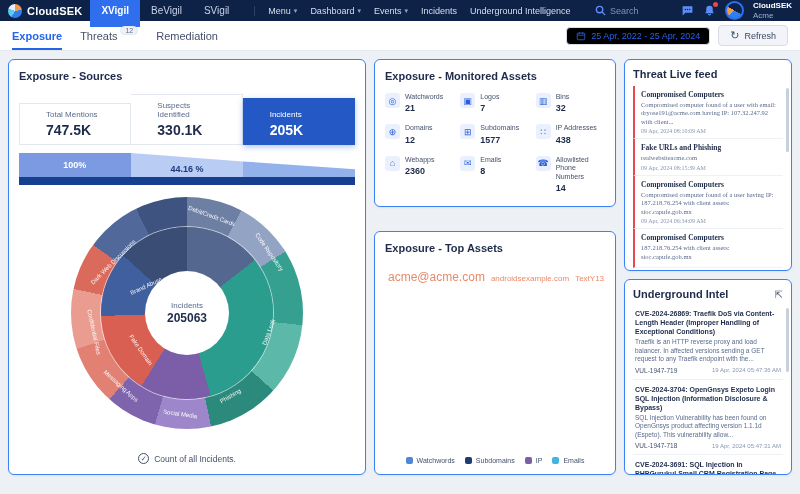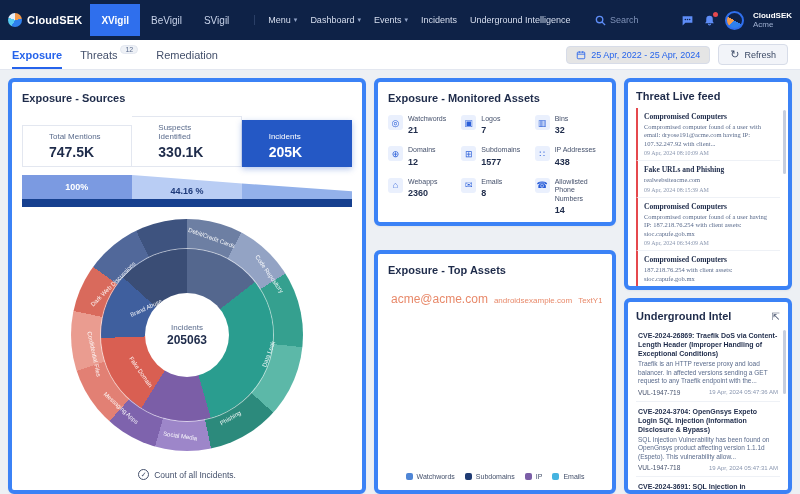--- a/index.html
+++ b/index.html
@@ -1,20 +1,20 @@
 <!DOCTYPE html>
 <html><head>
 <meta charset="utf-8">
 <style>
   * { box-sizing:border-box; margin:0; padding:0; }
   html,body { width:800px; height:494px; overflow:hidden; }
   body { font-family:"Liberation Sans",sans-serif; background:#edf0f4; color:#1e2b4a; }
 
   
-  .navbar { height:40px; background:#0e2247; display:flex; align-items:center; padding:0 8px; gap:8px; color:#fff; }
+  .navbar { height:21px; background:#0e2247; display:flex; align-items:center; padding:0 8px; gap:8px; color:#fff; }
   .brand { display:flex; align-items:center; gap:5px; flex:none; }
   .brand-logo { width:14px; height:14px; border-radius:50%;
     background:conic-gradient(#f2994a 0 80deg,#2f80ed 80deg 210deg,#56ccf2 210deg 290deg,#e8eef9 290deg 360deg); }
   .brand-name { font-size:11px; font-weight:bold; letter-spacing:.2px; }
   .products { display:flex; align-items:stretch; height:32px; flex:none; }
   .prod { font-size:10px; color:#c8d3ea; padding:0 11px; display:flex; align-items:center; cursor:pointer; }
   .prod.active { background:#2f6fed; color:#fff; font-weight:bold; }
   .menu { display:flex; gap:13px; margin-left:6px; border-left:1px solid #2a3f66; padding-left:13px; flex:none; }
   .menu-item { font-size:9px; color:#d6deef; display:flex; align-items:center; gap:3px; cursor:pointer; white-space:nowrap; }
   .caret { font-size:7px; color:#8fa2c6; }
@@ -29,27 +29,27 @@
   .user-text { line-height:1.15; }
   .user-org { font-size:8px; font-weight:bold; color:#fff; }
   .user-name { font-size:8px; color:#9fb0d0; }
 
   
   .subheader { height:30px; background:#fff; border-bottom:1px solid #e3e7f0; display:flex; align-items:stretch; padding:0 12px; gap:18px; }
   .tab { font-size:11px; color:#44506b; display:flex; align-items:center; gap:3px; cursor:pointer; }
   .tab.active { color:#2563eb; font-weight:bold; box-shadow:inset 0 -2px 0 #2563eb; }
   .badge { font-size:7px; background:#eef1f6; color:#5a6b8c; border:1px solid #e3e7f0; border-radius:6px; padding:0 4px; transform:translateY(-5px); }
   .sub-right { margin-left:auto; display:flex; align-items:center; gap:8px; }
-  .date-btn { display:flex; align-items:center; gap:5px; border:1px solid #d7dce8; border-radius:4px; padding:3px 9px; font-size:9px; color:#2563eb; background:#e5e5e5; cursor:pointer; white-space:nowrap; }
+  .date-btn { display:flex; align-items:center; gap:5px; border:1px solid #d7dce8; border-radius:4px; padding:3px 9px; font-size:9px; color:#2563eb; background:#000000; cursor:pointer; white-space:nowrap; }
   .refresh-btn { display:flex; align-items:center; gap:5px; border:1px solid #d7dce8; border-radius:4px; padding:3px 11px; font-size:9px; color:#3c4a66; background:#f2f4f9; cursor:pointer; }
   .refresh-glyph { font-size:11px; color:#3c4a66; }
 
   
   .content { display:flex; gap:8px; padding:8px; height:432px; }
-  .card { background:#fff; border:4px solid #3b82f6; border-radius:6px; box-shadow:0 1px 2px rgba(20,40,80,.05); padding:10px; overflow:hidden; position:relative; }
+  .card { background:#fff; border:1px solid #3b82f6; border-radius:6px; box-shadow:0 1px 2px rgba(20,40,80,.05); padding:10px; overflow:hidden; position:relative; }
   .card-title { font-size:11px; font-weight:bold; color:#1e2b4a; }
 
   
   .sources { width:358px; flex:none; display:flex; flex-direction:column; }
   .stats { display:flex; margin-top:12px; align-items:flex-end; }
   .stat { flex:1; border:1px solid #e3e7f0; padding:6px 26px; background:#fff; }
   .stat + .stat { border-left:none; }
   .stat-label { font-size:8px; color:#5a6b8c; }
   .stat-value { font-size:14px; font-weight:bold; color:#1e2b4a; margin-top:3px; }
   .stat.active { background:#2458c5; border:1px solid #2458c5; margin-top:-8px; padding-top:11px; box-shadow:0 2px 6px rgba(36,88,197,.35); }

